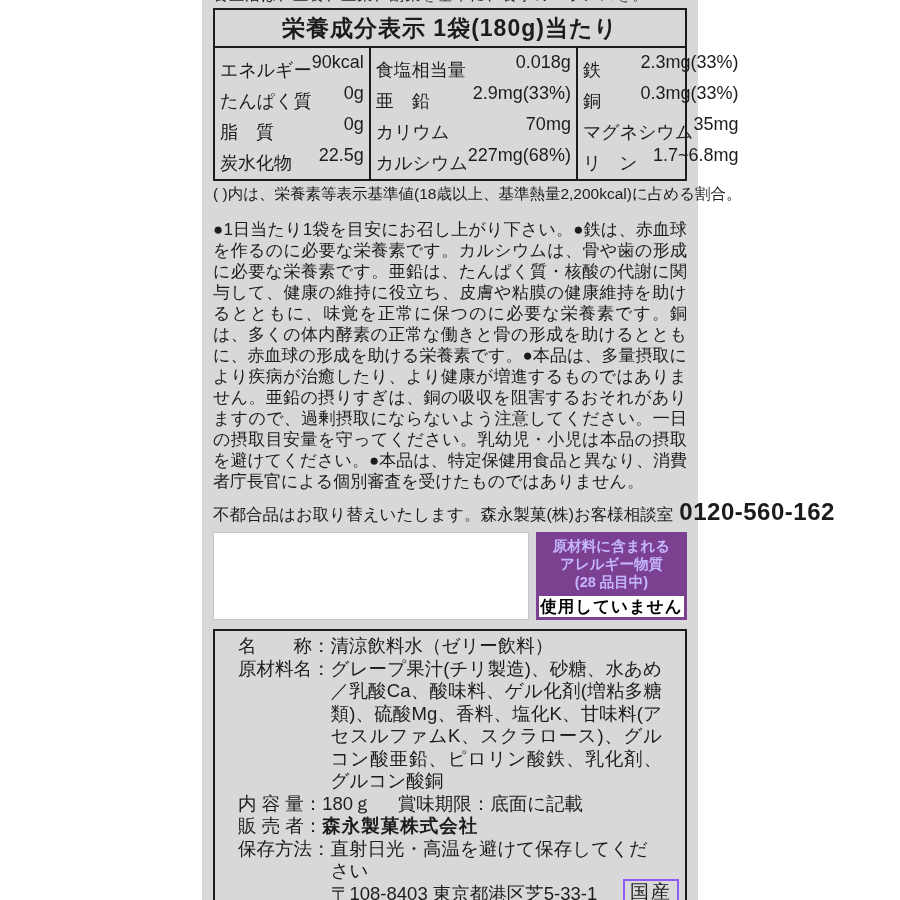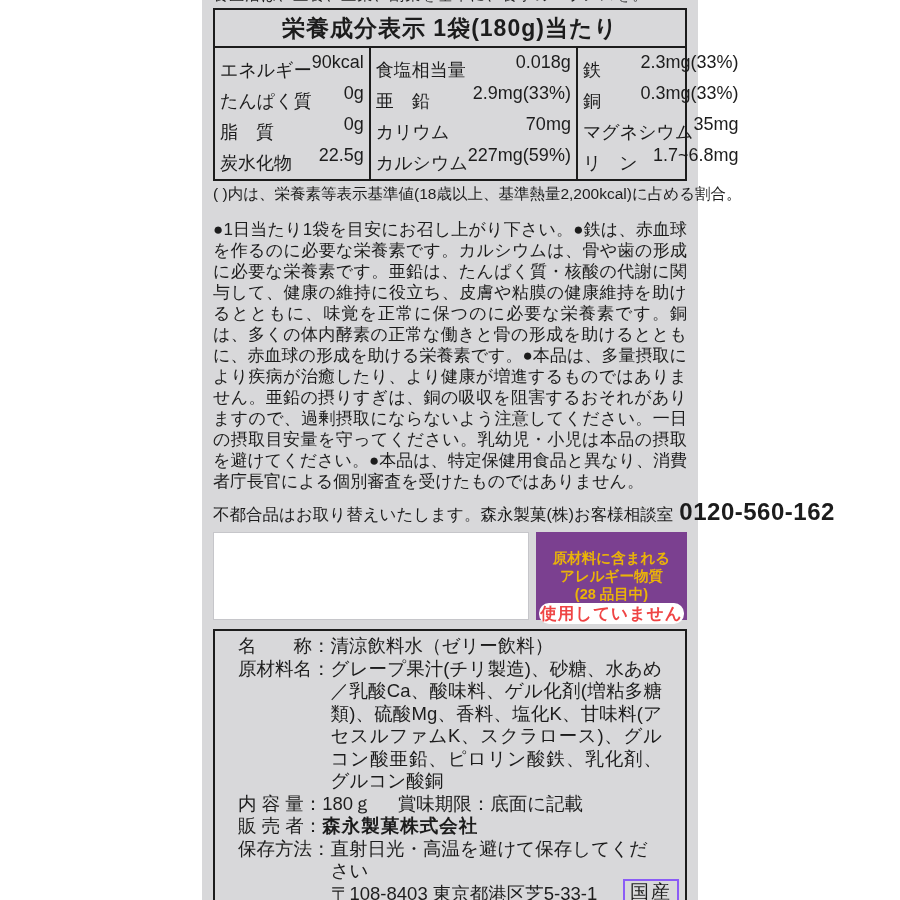--- a/index.html
+++ b/index.html
@@ -30,24 +30,24 @@
 
   .paragraph { font-size:17px; line-height:21px; text-align:justify; margin-top:15px; }
 
   .exchange { display:flex; align-items:flex-end; margin-top:6px; white-space:nowrap; }
   .exchange .txt { font-size:16.5px; }
   .exchange .phone { font-size:24px; font-weight:bold; margin-left:6px; letter-spacing:0.5px; }
 
   .boxes-row { display:flex; margin-top:6px; gap:7px; }
   .lot-box { width:318px; height:88px; background:#ffffff; border:1px solid #c6c6ca; }
   .allergy-box { width:152px; height:88px; background:#7b4090; display:flex; flex-direction:column; }
-  .allergy-text { flex:1; color:#eab308; font-weight:bold; font-size:14.5px; line-height:18px;
-    text-align:center; padding-top:17px; }
-  .allergy-badge { background:#fff; color:#ef4444; font-weight:bold; font-size:16.5px;
-    text-align:center; margin:0 3px 3px; line-height:21px; letter-spacing:1px;border-radius:10px; }
+  .allergy-text { flex:1; color:#c4b5fd; font-weight:bold; font-size:14.5px; line-height:18px;
+    text-align:center; padding-top:5px; }
+  .allergy-badge { background:#fff; color:#000000; font-weight:bold; font-size:16.5px;
+    text-align:center; margin:0 3px 3px; line-height:21px; letter-spacing:1px; }
 
   .ptable { position:relative; border:2px solid #1c1c1c; margin-top:9px;
     padding:4px 23px 5px; font-size:18.5px; line-height:22.5px; }
   .prow { display:flex; }
   .prow .plab { white-space:nowrap; }
   .prow .pval { flex:1; }
   .hang { text-align:justify; }
   .inline-pair .sep { display:inline-block; width:26px; }
   .bold { font-weight:bold; letter-spacing:1px; }
   .addr-row { padding-left:93px; }
@@ -101,21 +101,21 @@
           <div class="nrow">
               <span class="lab">亜　鉛</span>
               <span class="val">2.9mg(33%)</span>
             </div>
           <div class="nrow">
               <span class="lab">カリウム</span>
               <span class="val">70mg</span>
             </div>
           <div class="nrow">
               <span class="lab">カルシウム</span>
-              <span class="val">227mg(59%)</span>
+              <span class="val">227mg(68%)</span>
             </div>
         </div>
         <div class="ncol ncol3">
           <div class="nrow">
               <span class="lab">鉄</span>
               <span class="val">2.3mg(33%)</span>
             </div>
           <div class="nrow">
               <span class="lab">銅</span>
               <span class="val">0.3mg(33%)</span>

